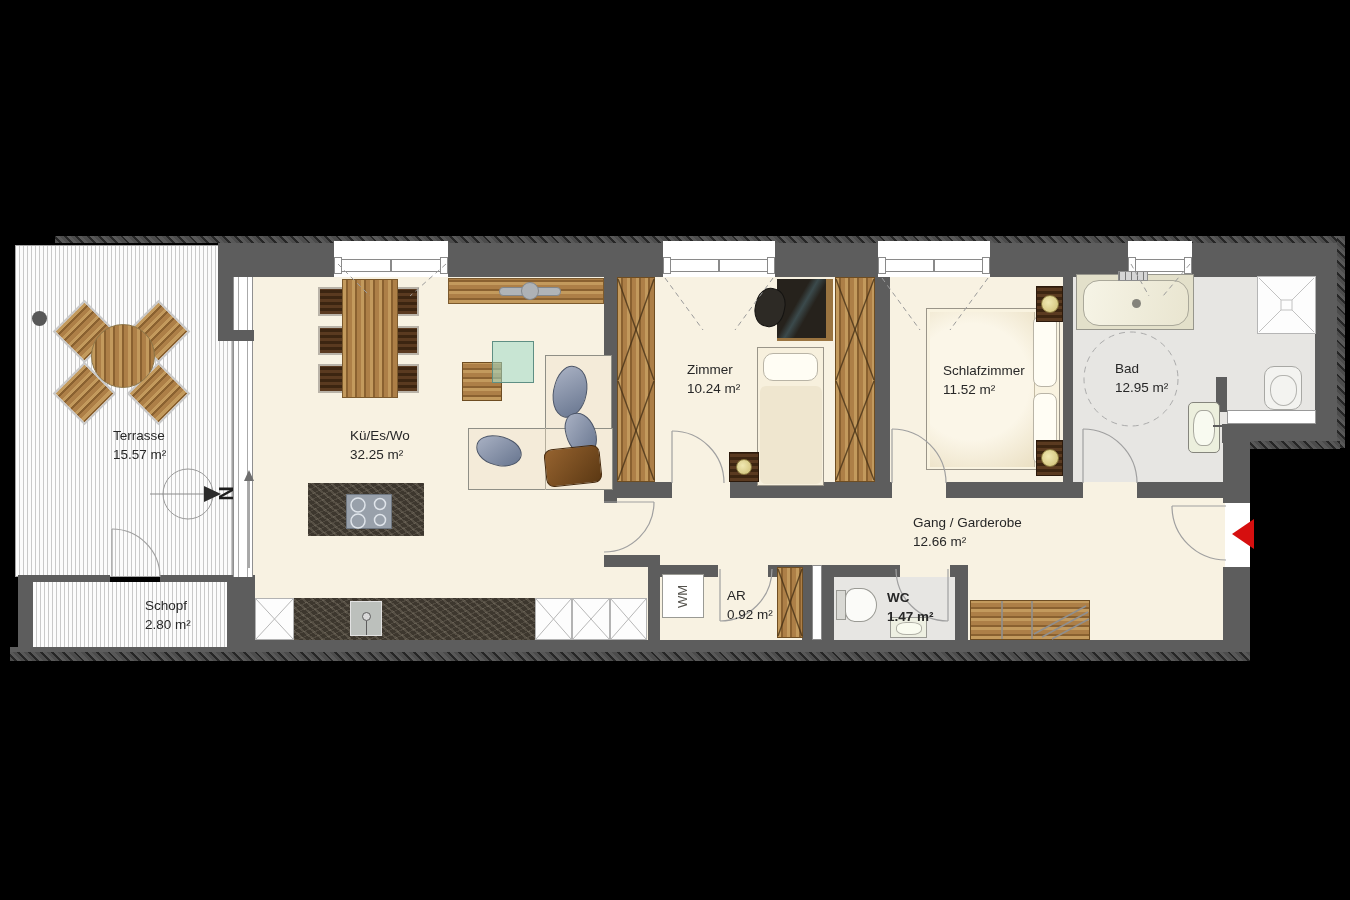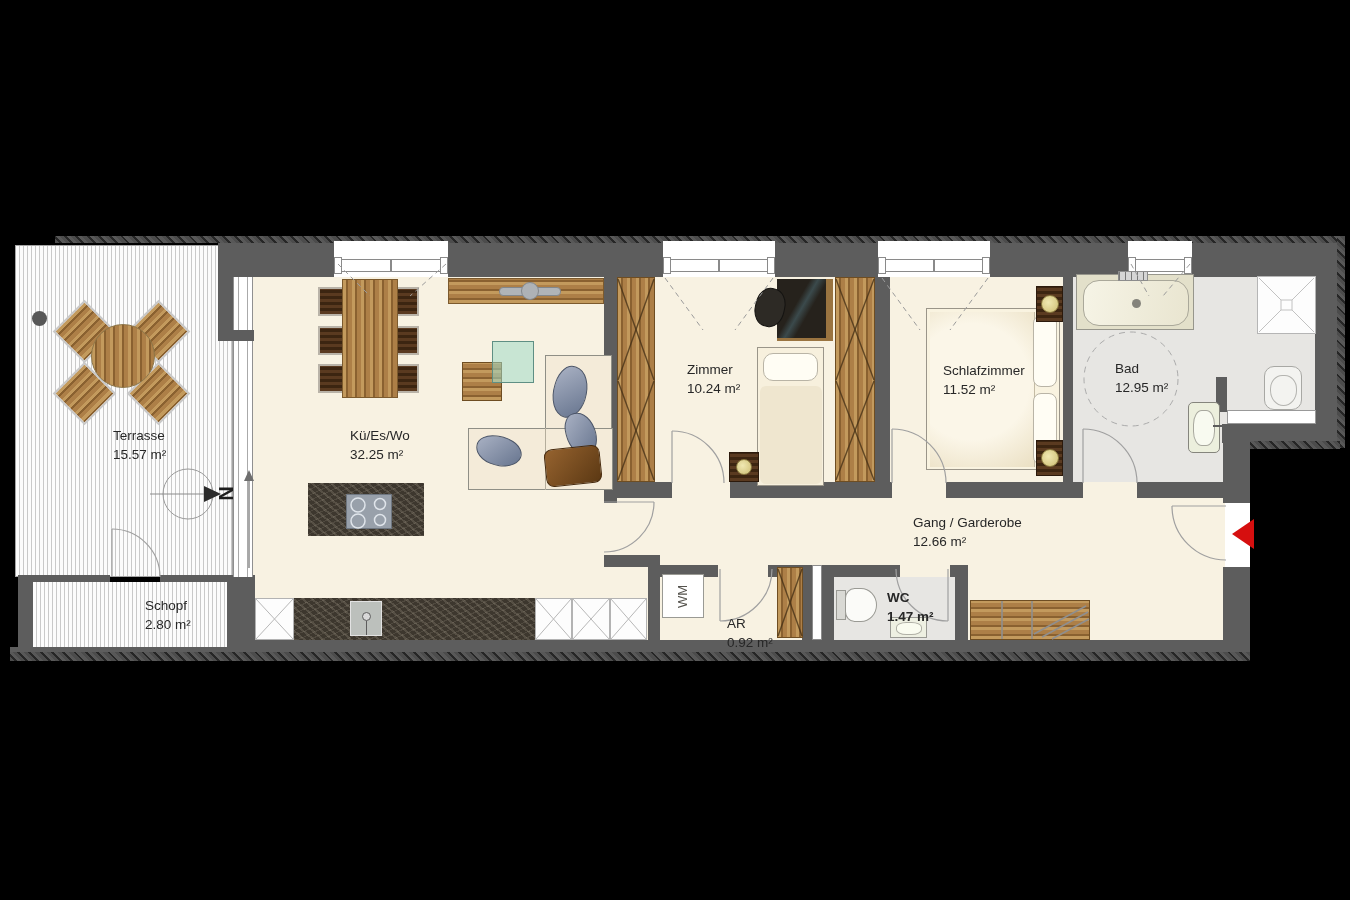--- a/index.html
+++ b/index.html
@@ -323,21 +323,21 @@
     <span>12.95 m²</span>
   </div>
   <div class="lbl" style="left:913px;top:513px;">
     <span>Gang / Garderobe</span>
     <span>12.66 m²</span>
   </div>
   <div class="lbl" style="left:100px;top:596px;padding-left:45px;">
     <span>Schopf</span>
     <span>2.80 m²</span>
   </div>
-  <div class="lbl" style="left:727px;top:586px;margin-top:28px;">
+  <div class="lbl" style="left:727px;top:586px;">
     <span>AR</span>
     <span>0.92 m²</span>
   </div>
   <div class="lbl" style="left:887px;top:588px;font-weight:bold;">
     <span>WC</span>
     <span>1.47 m²</span>
   </div>
 
   <div class="abs" style="left:218px;top:482px;font-weight:bold;font-size:20px;color:#1e1e1e;transform:rotate(90deg);">
     <span>N</span>

